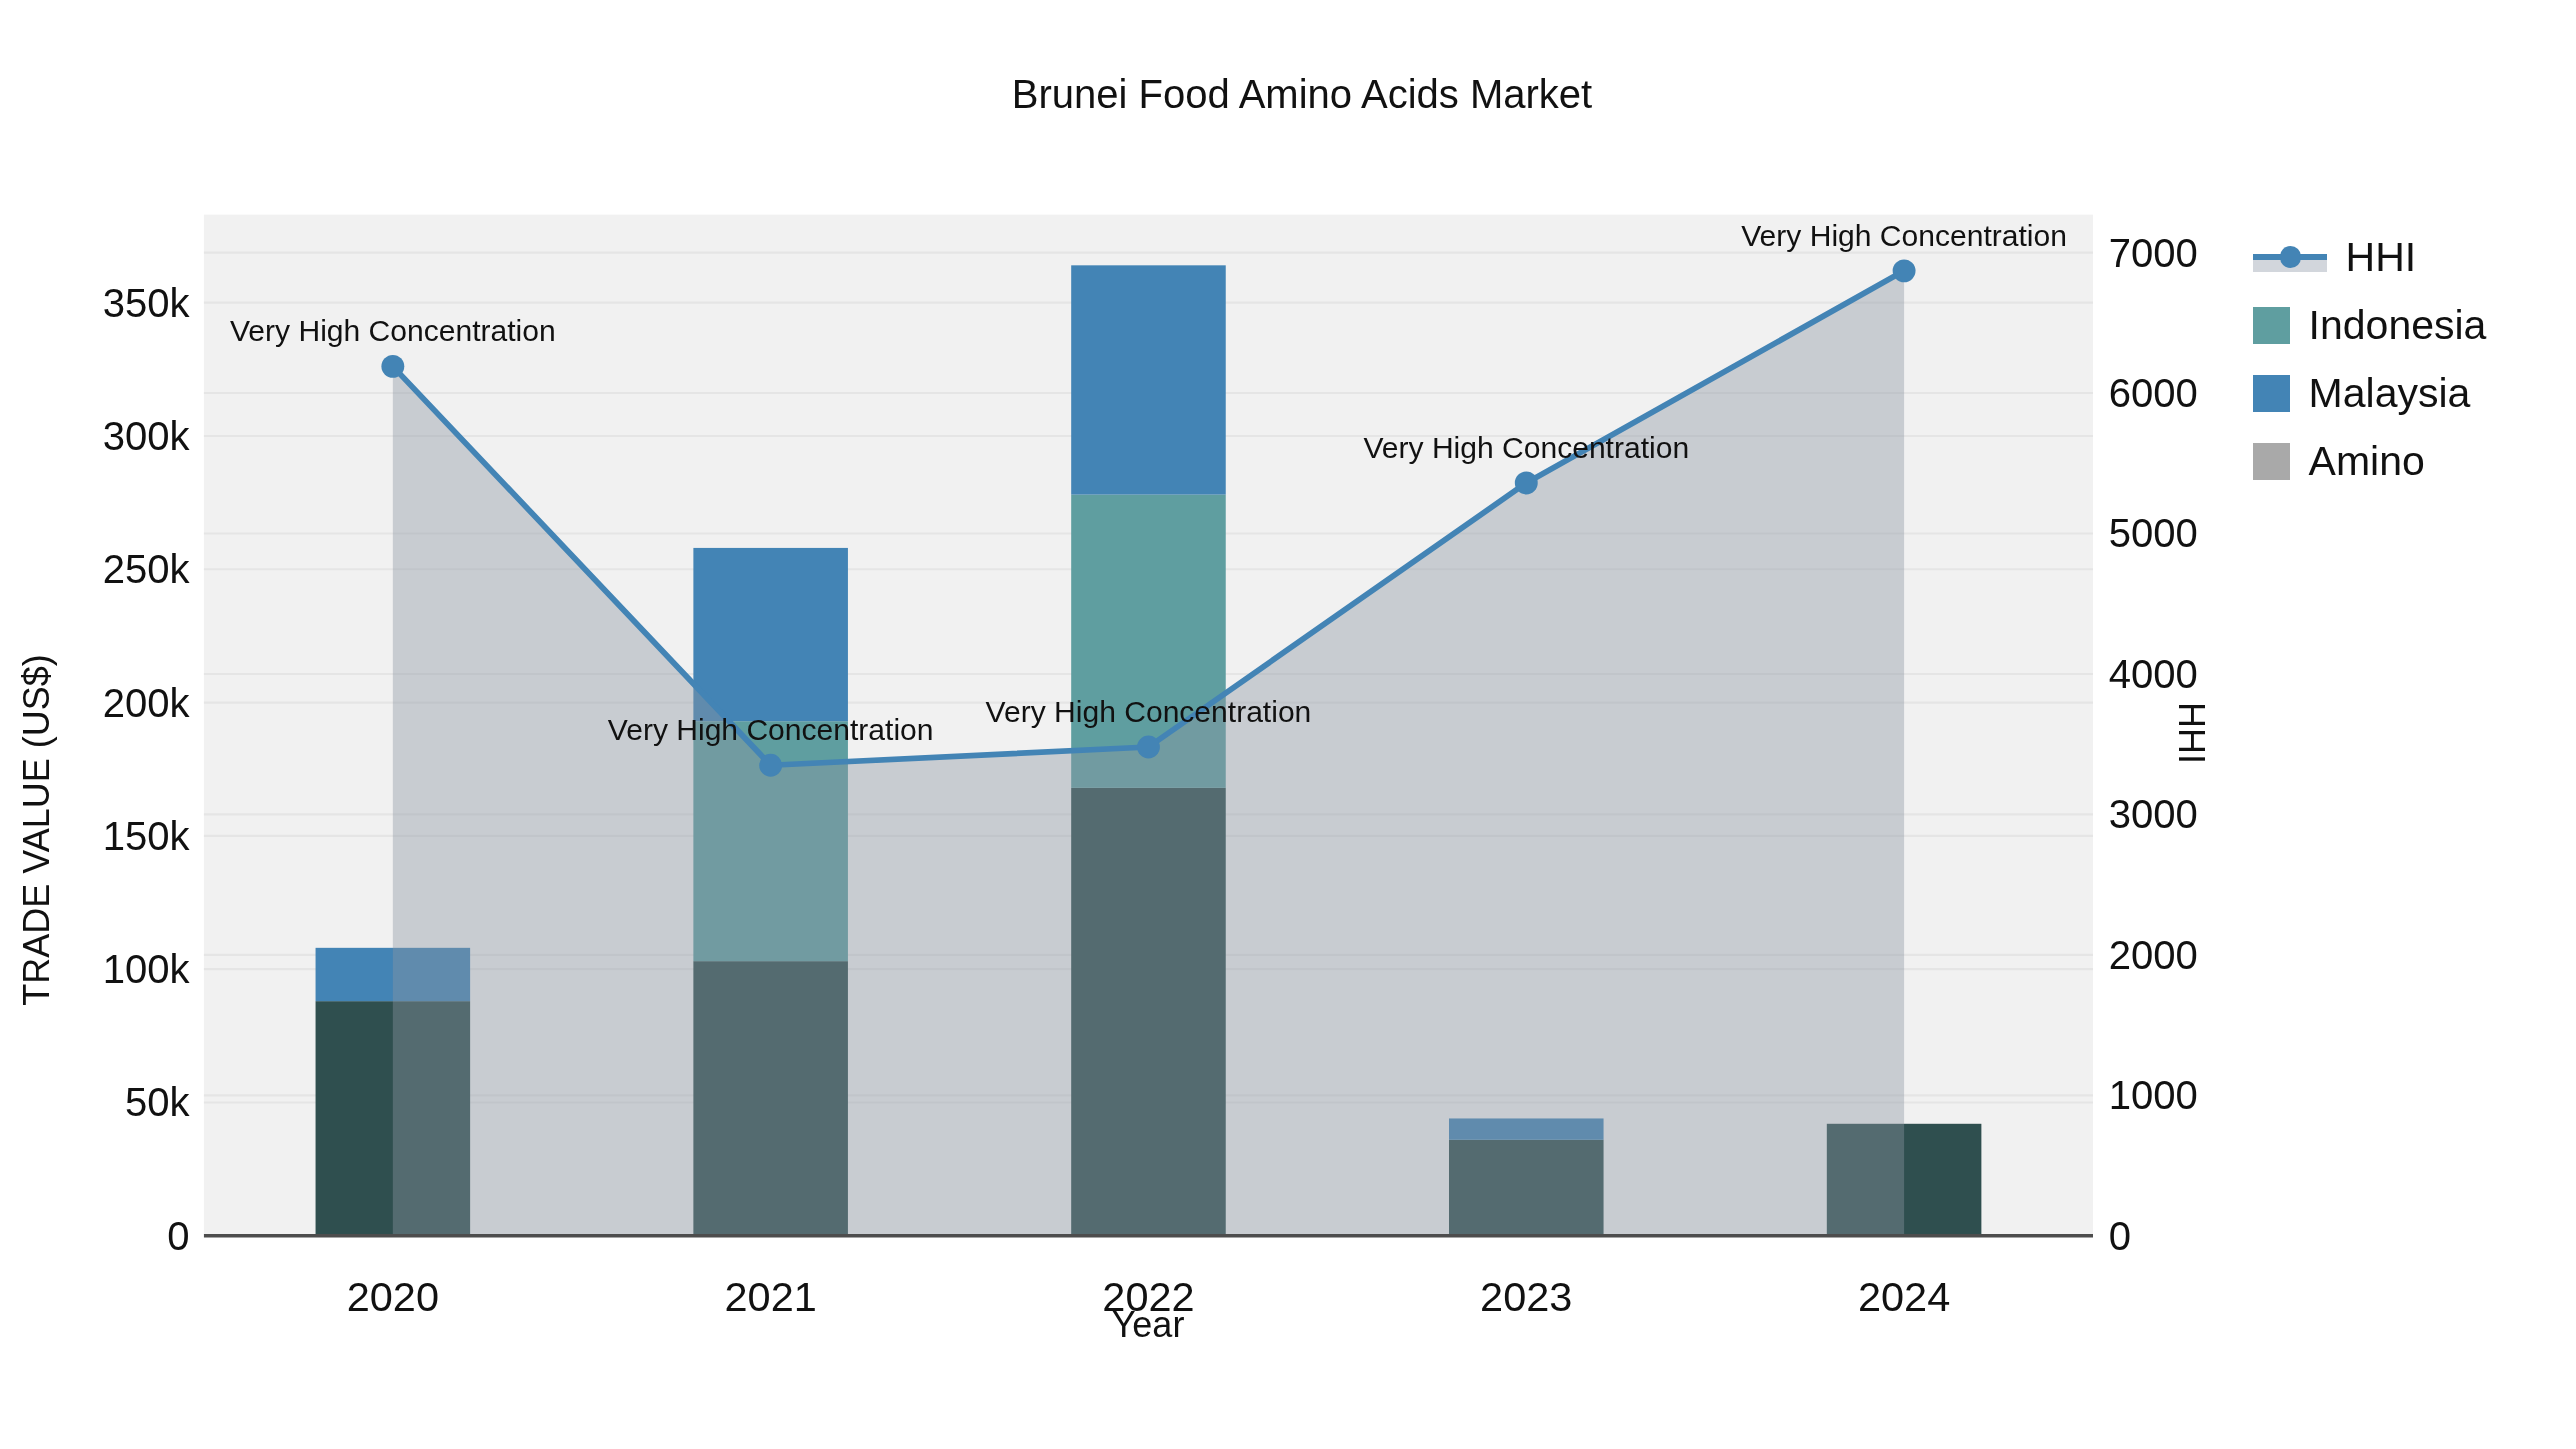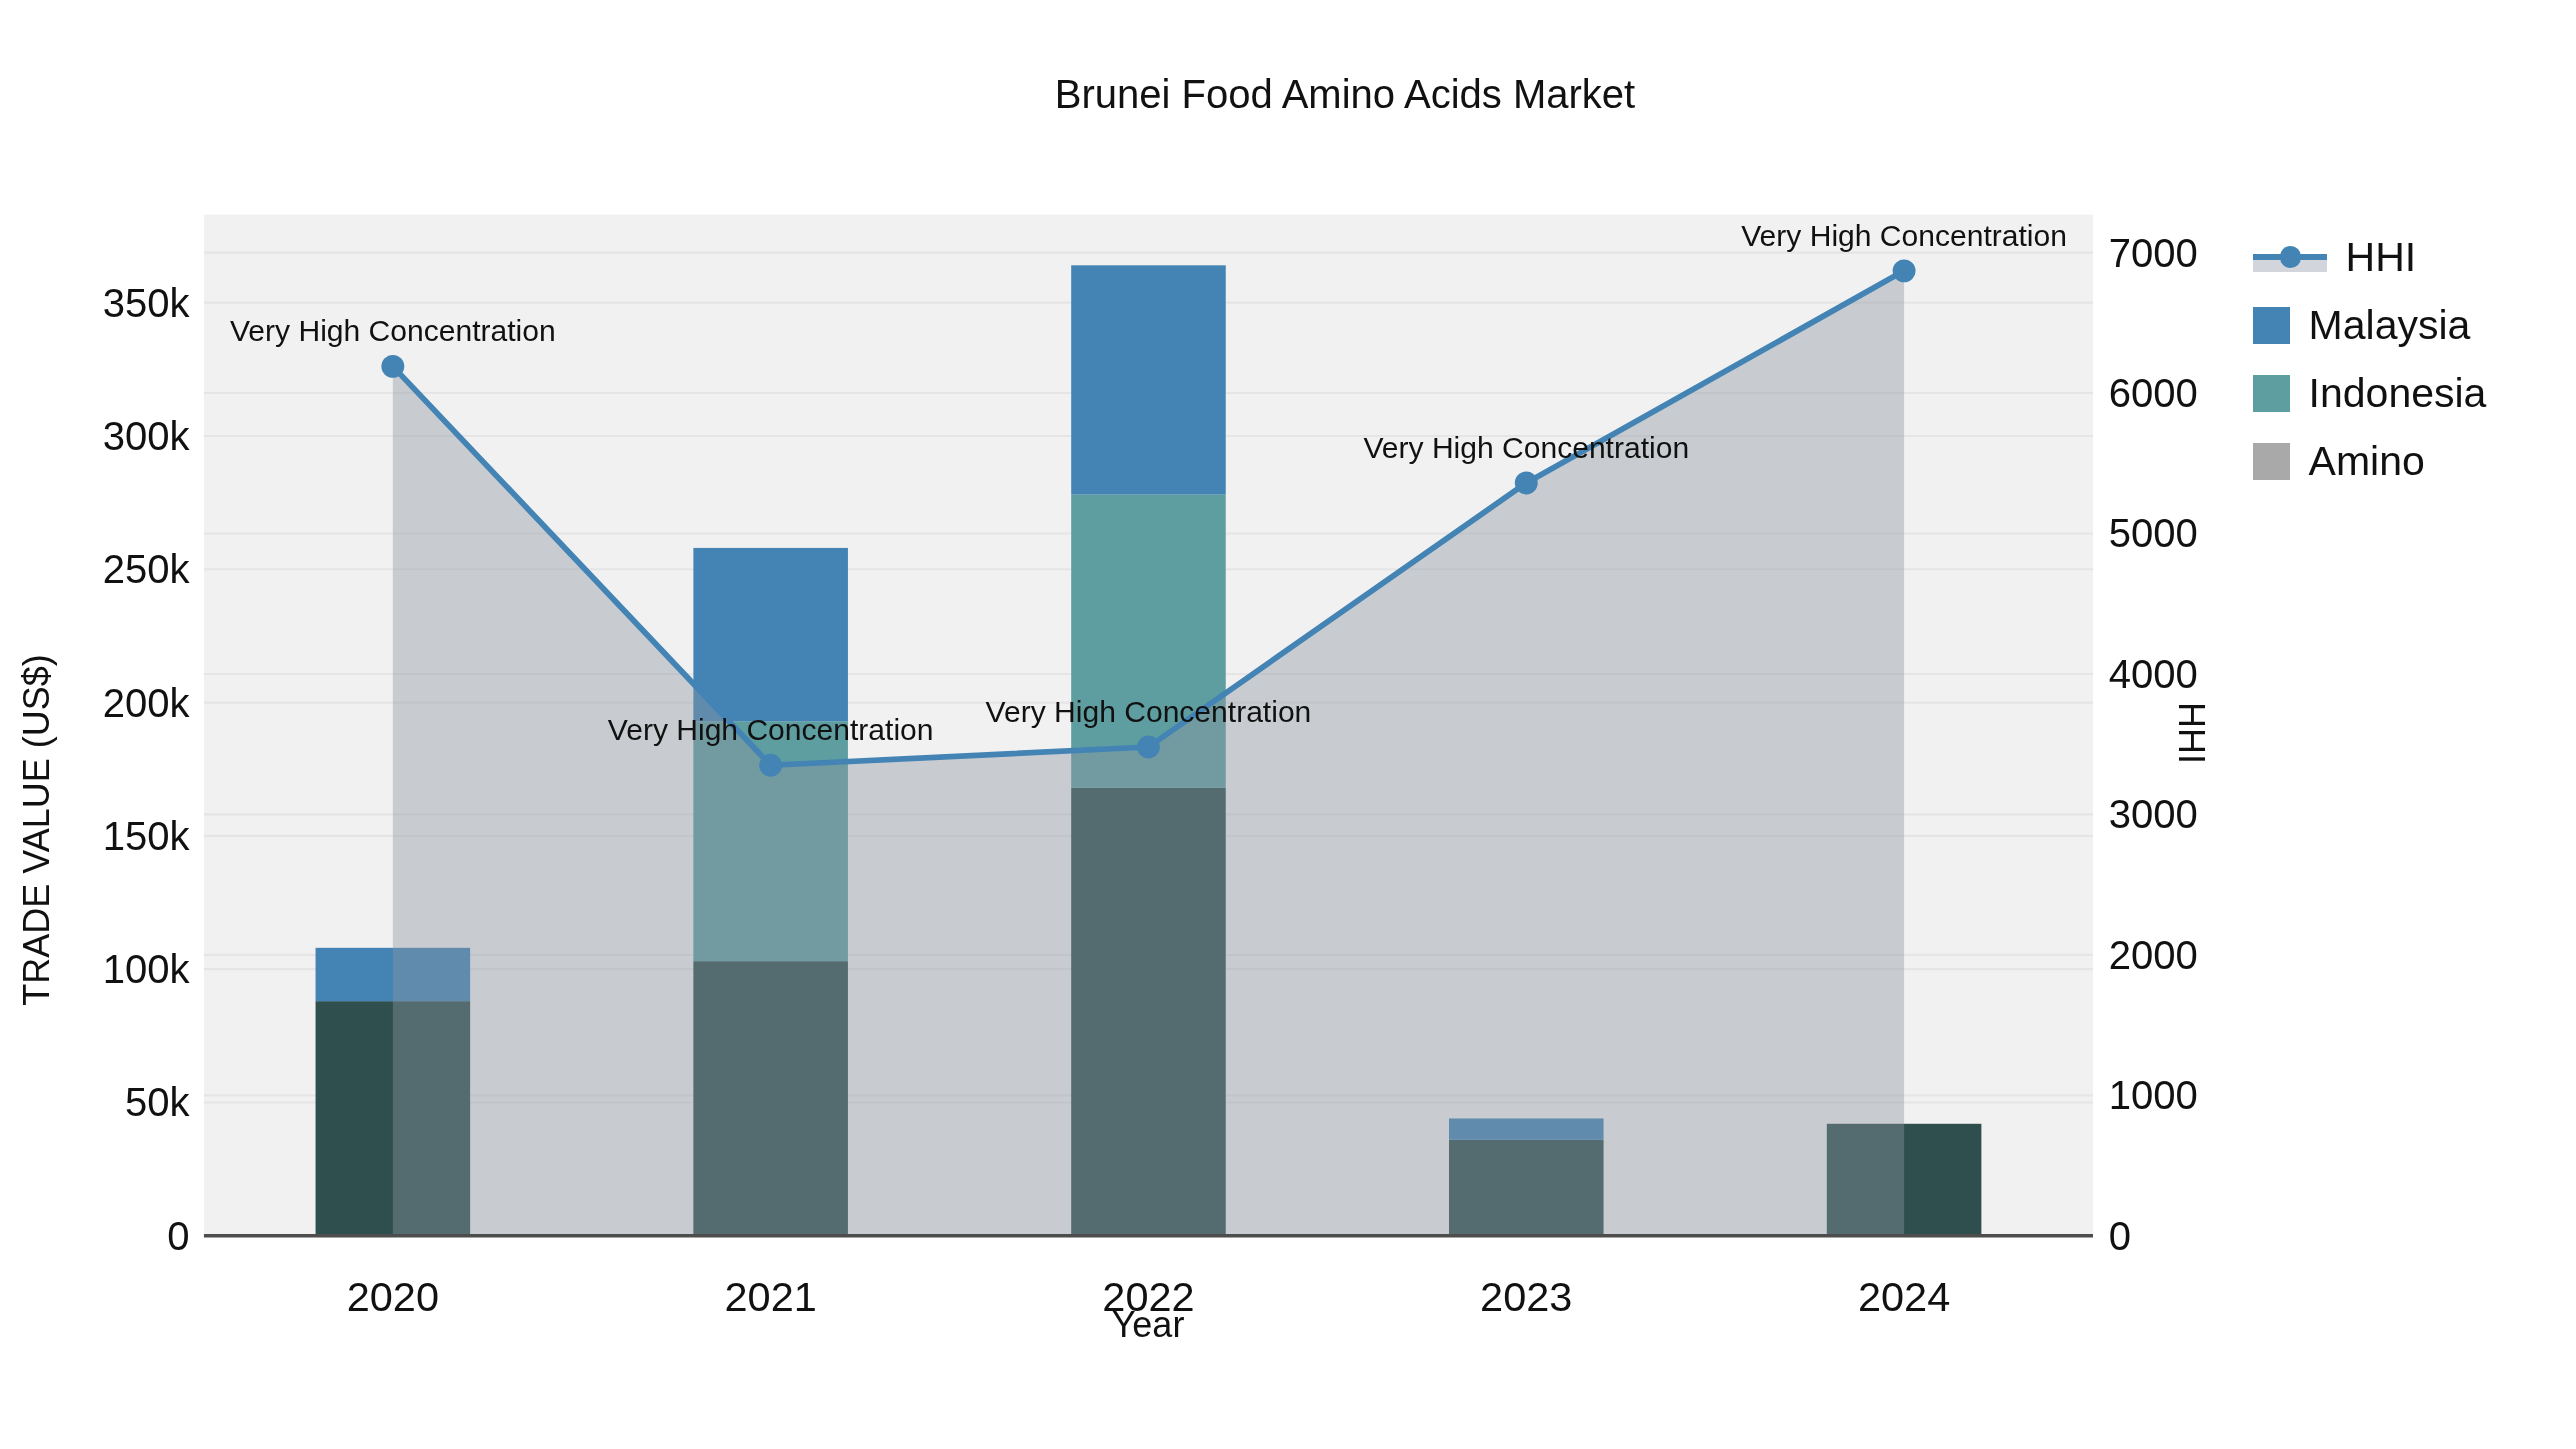--- a/index.html
+++ b/index.html
@@ -1,21 +1,21 @@
 <!DOCTYPE html>
 <html style="font-size:11.4px"><head>
 <meta charset="utf-8">
 <style>
   html,body{margin:0;padding:0;background:#ffffff;}
   body{font-family:"Liberation Sans", sans-serif; color:#111;}
   #figure{position:relative;width:2576px;height:1449px;background:#ffffff;overflow:hidden;}
   #chart-svg{position:absolute;left:0;top:0;}
   svg text{fill:#111111;font-family:"Liberation Sans", sans-serif;}
   .title{position:absolute;left:1302px;top:62px;transform:translateX(-50%);text-align:center;
-         font-size:40px;line-height:64px;white-space:nowrap;margin-left:43px;}
+         font-size:40px;line-height:64px;white-space:nowrap;}
   .ylabel-left{position:absolute;left:37px;top:830px;transform:translate(-50%,-50%) rotate(-90deg);
          font-size:36px;white-space:nowrap;}
   .ylabel-right{position:absolute;left:2191px;top:733px;transform:translate(-50%,-50%) rotate(90deg);
          font-size:36px;white-space:nowrap;}
   .xlabel{position:absolute;left:1148px;top:1304px;transform:translateX(-50%);font-size:36px;white-space:nowrap;}
   .legend{position:absolute;left:2253px;top:223px;}
   .lg-row{display:flex;align-items:center;height:68px;gap:18.6px;cursor:pointer;}
   .lg-label{font-size:41px;white-space:nowrap;}
   .lg-swatch{width:37px;height:37px;flex:0 0 37px;}
   .lg-sym{position:relative;width:74px;height:37px;flex:0 0 74px;}
@@ -101,26 +101,26 @@
   <div class="legend">
     <div class="lg-row">
       <span class="lg-sym">
         <span class="lg-band"></span>
         <span class="lg-line" style="background: rgb(67, 132, 181);"></span>
         <span class="lg-dot" style="background: rgb(67, 132, 181);"></span>
       </span>
       <span class="lg-label">HHI</span>
     </div>
     <div class="lg-row">
+      <span class="lg-swatch" style="background: rgb(95, 158, 160);"></span>
+      <span class="lg-label">Indonesia</span>
+    </div>
+    <div class="lg-row">
       <span class="lg-swatch" style="background: rgb(67, 132, 181);"></span>
       <span class="lg-label">Malaysia</span>
-    </div>
-    <div class="lg-row">
-      <span class="lg-swatch" style="background: rgb(95, 158, 160);"></span>
-      <span class="lg-label">Indonesia</span>
     </div>
     <div class="lg-row">
       <span class="lg-swatch" style="background: rgb(169, 169, 169);"></span>
       <span class="lg-label">Amino</span>
     </div>
   </div>
 </div>
 
 
 </body></html>

